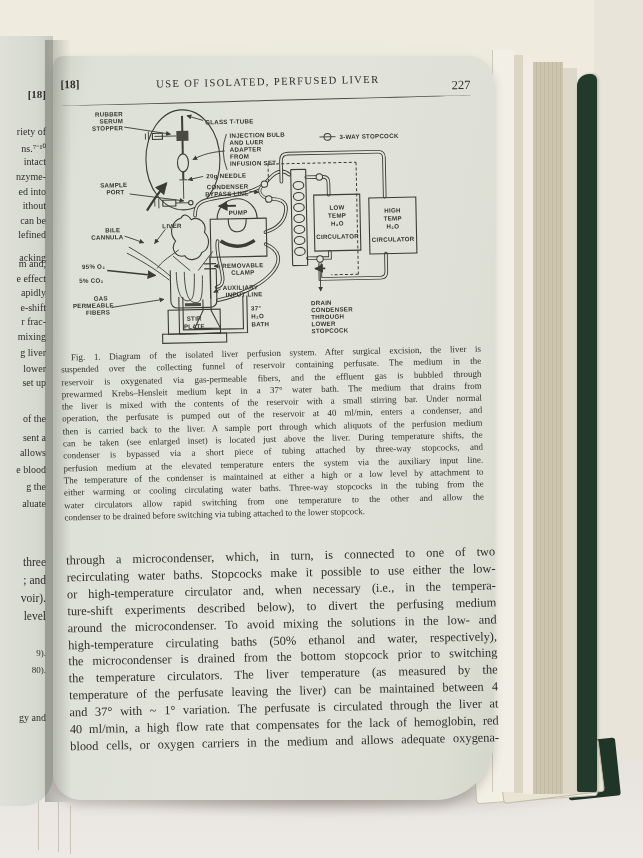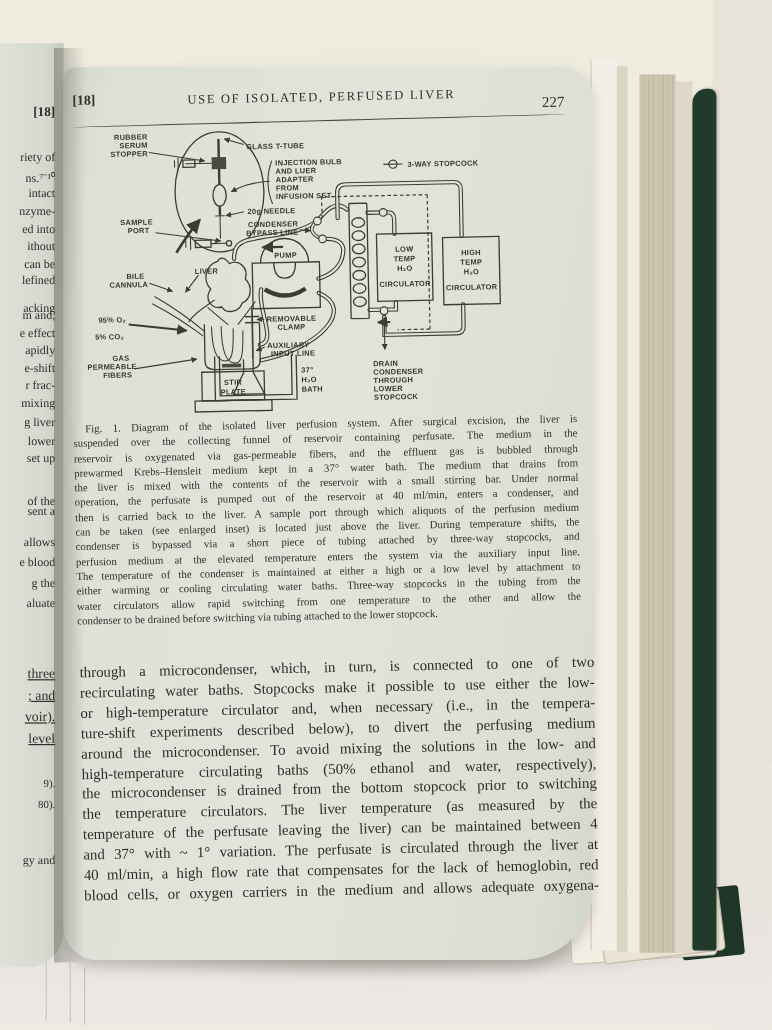--- a/index.html
+++ b/index.html
@@ -33,21 +33,21 @@
         border:1px solid #c9c2b0;transform:rotate(-4deg);border-radius:4px;}
   .fan2{position:absolute;left:500px;top:744px;width:100px;height:52px;background:#e9e4d4;
         border:1px solid #c2bba8;transform:rotate(-7deg);border-radius:4px;}
 
   
   .left-page{position:absolute;left:0;top:36px;width:53px;height:770px;
              background:linear-gradient(90deg,#dfe1d8,#d6d9cf 70%,#c6c9bf);
              border-radius:0 0 30px 0;}
   .lf{position:absolute;right:7px;white-space:nowrap;color:#2f2e29;font-size:10px;}
   .lf-head{font-size:11px;font-weight:bold;}
-  .lf-big{font-size:11.5px;text-decoration:underline;}
+  .lf-big{font-size:11.5px;}
   .lf-sm{font-size:9px;}
 
   
   .gutter{position:absolute;left:45px;top:40px;width:26px;height:762px;
           background:linear-gradient(90deg,rgba(70,72,62,.38),rgba(70,72,62,0));}
 
   
   .right-page{position:absolute;left:53px;top:56px;width:441px;height:744px;
               background:linear-gradient(100deg,#ced2c6 0%,#dde0d6 7%,#e2e4db 50%,#dcded4 90%,#d2d5ca 100%);
               border-radius:10px 26px 60px 28px;
@@ -120,21 +120,21 @@
     <span class="lf" style="top:222px">m and,</span>
     <span class="lf" style="top:237px">e effect</span>
     <span class="lf" style="top:251px">apidly</span>
     <span class="lf" style="top:266px">e-shift</span>
     <span class="lf" style="top:280px">r frac-</span>
     <span class="lf" style="top:295px">mixing</span>
     <span class="lf" style="top:311px">g liver</span>
     <span class="lf" style="top:327px">lower</span>
     <span class="lf" style="top:341px">set up</span>
     <span class="lf" style="top:377px">of the</span>
-    <span class="lf" style="top:385px">sent a</span>
+    <span class="lf" style="top:396px">sent a</span>
     <span class="lf" style="top:411px">allows</span>
     <span class="lf" style="top:428px">e blood</span>
     <span class="lf" style="top:445px">g the</span>
     <span class="lf" style="top:462px">aluate</span>
     <span class="lf lf-big" style="top:520px">three</span>
     <span class="lf lf-big" style="top:538px">; and</span>
     <span class="lf lf-big" style="top:556px">voir).</span>
     <span class="lf lf-big" style="top:574px">level</span>
     <span class="lf lf-sm" style="top:612px">9).</span>
     <span class="lf lf-sm" style="top:629px">80).</span>

